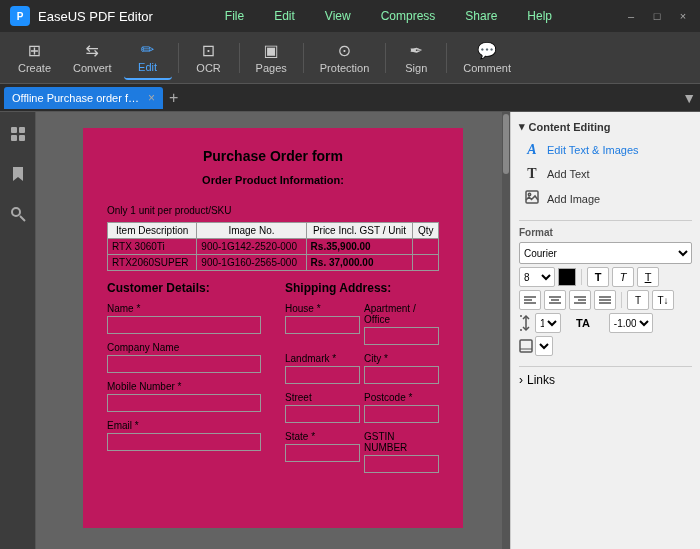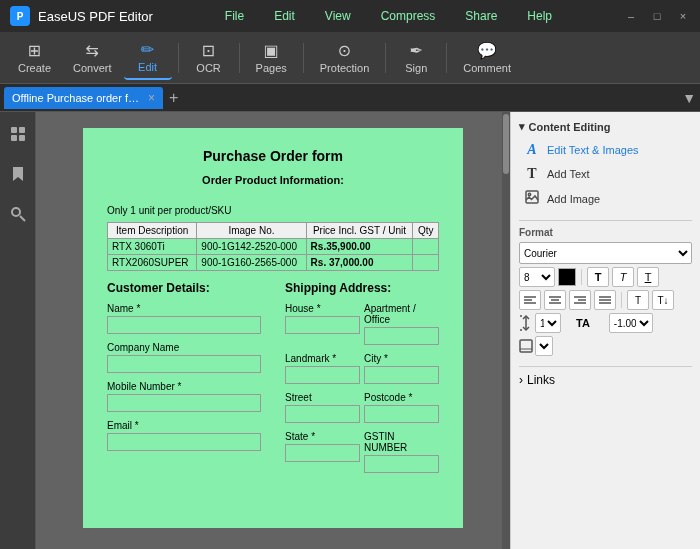--- a/index.html
+++ b/index.html
@@ -110,21 +110,21 @@
       position: absolute;
       right: 0; top: 0; bottom: 0;
     }
     .pdf-scroll-thumb {
       width: 6px; height: 60px;
       background: #888;
       border-radius: 3px;
       margin: 2px auto;
     }
     .pdf-page {
-      background: #86efac;
+      background: #be185d;
       margin: 16px auto;
       width: 380px;
       min-height: 400px;
       padding: 20px 24px;
       position: relative;
     }
 
     
     .pdf-title { text-align: center; font-weight: bold; font-size: 14px; margin-bottom: 10px; color: #000; }
     .pdf-section-label { font-size: 11px; font-weight: bold; color: #000; margin-bottom: 19px; text-align: center; }

